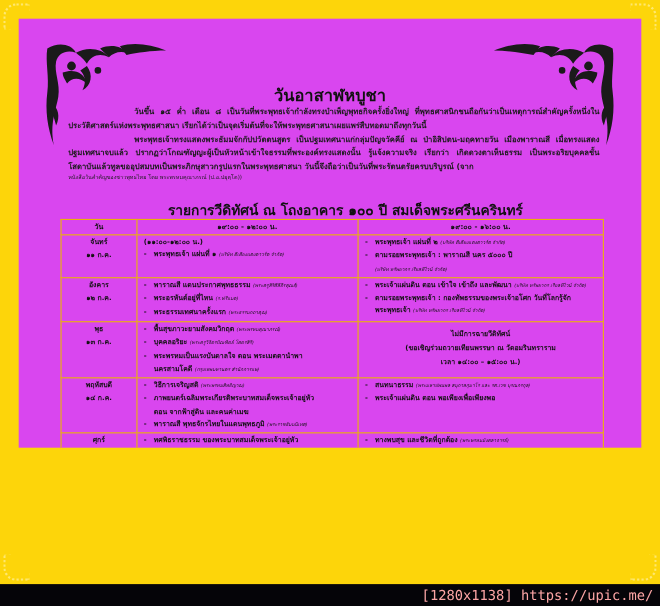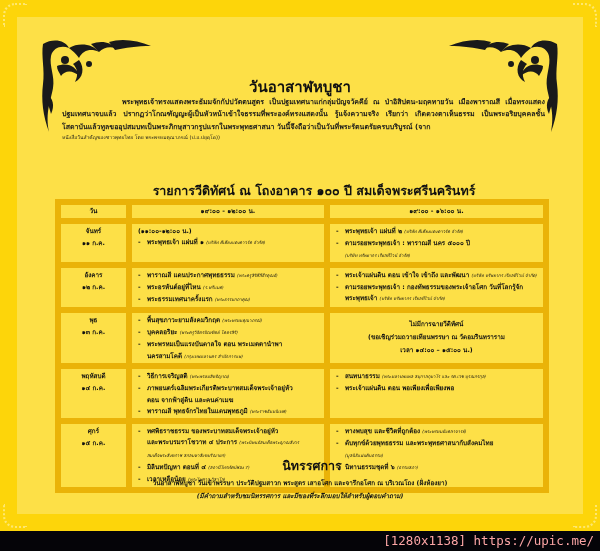--- a/index.html
+++ b/index.html
@@ -13,22 +13,22 @@
       box-sizing: border-box;
     }
     .frame-corner-tl, .frame-corner-bl, .frame-corner-tr, .frame-corner-br {
       position: absolute; width: 22px; height: 22px; opacity: .55;
     }
     .frame-corner-tl { left: 3px; top: 3px; border-left: 2px dotted #fff7c4; border-top: 2px dotted #fff7c4; border-top-left-radius: 12px; }
     .frame-corner-tr { right: 3px; top: 3px; border-right: 2px dotted #fff7c4; border-top: 2px dotted #fff7c4; border-top-right-radius: 12px; }
     .frame-corner-bl { left: 3px; bottom: 3px; border-left: 2px dotted #fff7c4; border-bottom: 2px dotted #fff7c4; border-bottom-left-radius: 12px; }
     .frame-corner-br { right: 3px; bottom: 3px; border-right: 2px dotted #fff7c4; border-bottom: 2px dotted #fff7c4; border-bottom-right-radius: 12px; }
     .paper {
-      position: absolute; left: 17px; top: 17px; width: 566px; height: 497px;
-      background: #fde047;
+      position: absolute; left: 17px; top: 17px; width: 566px; height: 390px;
+      background: #d946ef;
       overflow: hidden;
     }
     .ornament {
       position: absolute; top: 19px; width: 120px; height: 110px;
     }
     .ornament.left { left: 22px; }
     .ornament.right { right: 22px; transform: scaleX(-1); }
 
     .doc-title {
       position: absolute; left: 0; right: 0; top: 58px; text-align: center;
@@ -45,21 +45,21 @@
 
     .sched-title {
       position: absolute; left: 0; right: 0; top: 164px; text-align: center;
       font-size: 12.5px; font-weight: bold; color: #111; margin-left: 28px;
     }
     table.sched {
       position: absolute; left: 38px; top: 182px; width: 494px;
       border-collapse: collapse; font-size: 6.3px; color: #111;
     }
     table.sched th, table.sched td {
-      border: 6px solid #eab308; vertical-align: top; padding: 1px 6px;
+      border: 1px solid #eab308; vertical-align: top; padding: 1px 6px;
     }
     table.sched th { font-weight: bold; text-align: center; height: 11px; font-size: 6.5px; }
     table.sched td.day { width: 53px; text-align: center; font-weight: bold; line-height: 12px; padding-top: 1px; }
     table.sched td.col { width: 180px; line-height: 11.3px; font-weight: bold; }
     .item { display: block; white-space: nowrap; }
     .item .src { font-size: 4.3px; font-style: italic; font-weight: normal; }
     .item.cont { padding-left: 9px; }
     .item .dash { display: inline-block; width: 9px; }
     .note-center { text-align: center; line-height: 13px; padding-top: 3px; font-weight: bold; }
 
@@ -113,20 +113,21 @@
         <path d="M40 24 C46 32,44 42,36 46 C40 38,38 32,34 28Z"></path>
         <path d="M8 58 C14 62,16 70,12 78 C10 70,8 64,4 62Z"></path>
         <circle cx="26" cy="24" r="4"></circle>
         <circle cx="50" cy="28" r="3"></circle>
       </g>
     </svg>
 
     <div class="doc-title">วันอาสาฬหบูชา</div>
 
     <div class="intro">
+      <p class="indent">วันขึ้น ๑๕ ค่ำ เดือน ๘ เป็นวันที่พระพุทธเจ้ากำลังทรงบำเพ็ญพุทธกิจครั้งยิ่งใหญ่ ที่พุทธศาสนิกชนถือกันว่าเป็นเหตุการณ์สำคัญครั้งหนึ่งในประวัติศาสตร์แห่งพระพุทธศาสนา เรียกได้ว่าเป็นจุดเริ่มต้นที่จะให้พระพุทธศาสนาเผยแพร่สืบทอดมาถึงทุกวันนี้</p>
       <p class="indent">พระพุทธเจ้าทรงแสดงพระธัมมจักกัปปวัตตนสูตร เป็นปฐมเทศนาแก่กลุ่มปัญจวัคคีย์ ณ ป่าอิสิปตน-มฤคทายวัน เมืองพาราณสี เมื่อทรงแสดงปฐมเทศนาจบแล้ว ปรากฏว่าโกณฑัญญะผู้เป็นหัวหน้าเข้าใจธรรมที่พระองค์ทรงแสดงนั้น รู้แจ้งความจริง เรียกว่า เกิดดวงตาเห็นธรรม เป็นพระอริยบุคคลชั้นโสดาบันแล้วทูลขออุปสมบทเป็นพระภิกษุสาวกรูปแรกในพระพุทธศาสนา วันนี้จึงถือว่าเป็นวันที่พระรัตนตรัยครบบริบูรณ์ (จาก</p>
       <p class="cite">หนังสือวันสำคัญของชาวพุทธไทย โดย พระพรหมคุณาภรณ์ (ป.อ.ปยุตฺโต))</p>
     </div>
 
     <div class="sched-title">รายการวีดิทัศน์ ณ โถงอาคาร ๑๐๐ ปี สมเด็จพระศรีนครินทร์</div>
 
     <table class="sched">
       <thead>
         <tr>
           <th>วัน</th>

